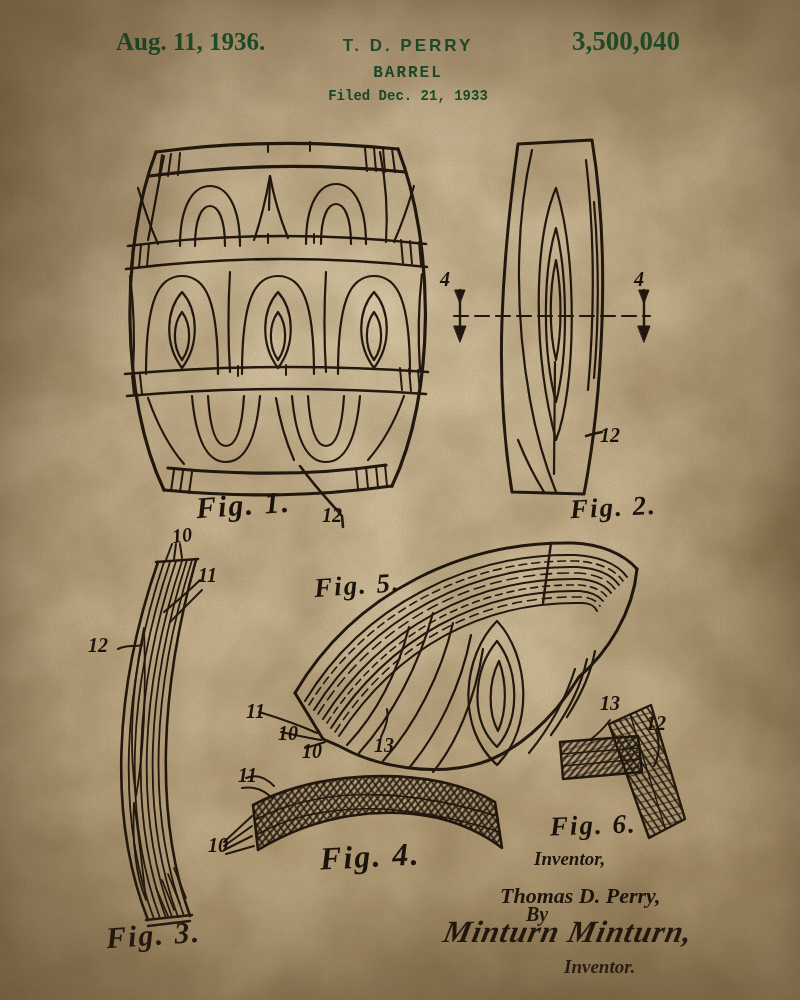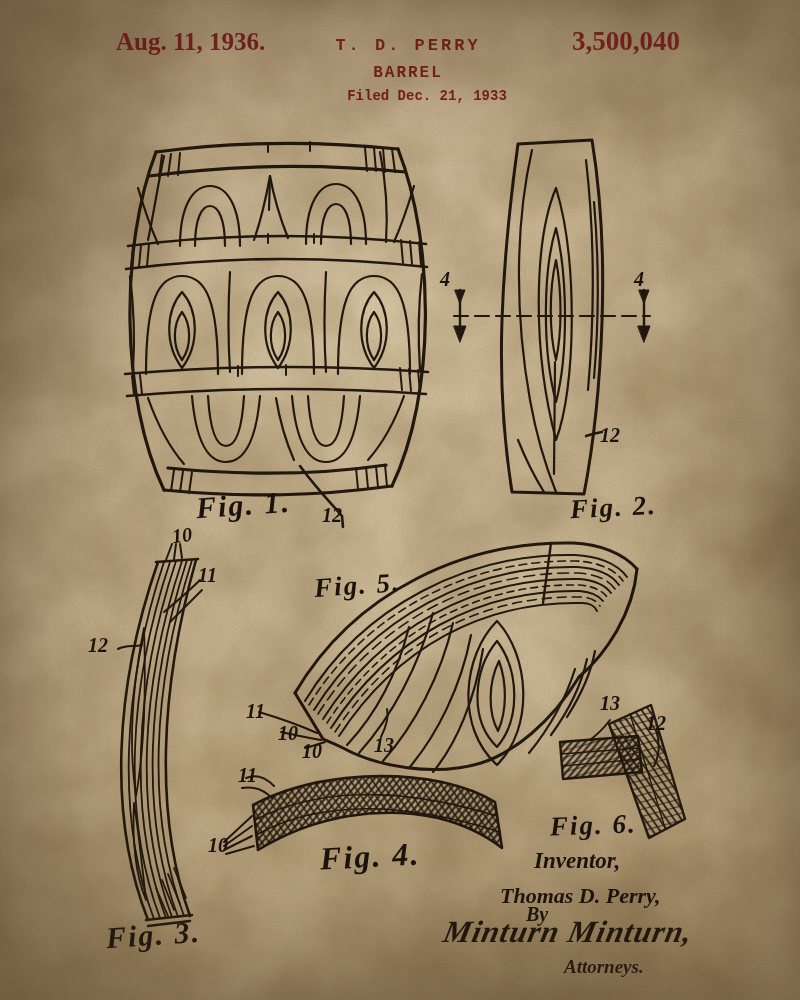--- a/index.html
+++ b/index.html
@@ -13,29 +13,29 @@
       radial-gradient(ellipse 520px 260px at 70% 100%, rgba(118,96,60,.45), transparent 70%),
       radial-gradient(ellipse 280px 420px at 101% 55%, rgba(122,99,62,.35), transparent 70%),
       radial-gradient(ellipse 480px 380px at 45% 30%, rgba(238,226,194,.5), transparent 65%),
       radial-gradient(ellipse 420px 300px at 60% 62%, rgba(235,224,192,.4), transparent 65%),
       linear-gradient(160deg, #bda887, #c8b491 45%, #b7a17c);
   }
   .vignette{position:absolute;inset:0;pointer-events:none;
     box-shadow:inset 0 0 140px 25px rgba(88,68,42,.45), inset 0 0 40px 6px rgba(88,68,42,.25);}
   .texlayer{position:absolute;inset:0;mix-blend-mode:multiply;pointer-events:none;}
   .inklayer{position:absolute;inset:0;}
-  .t{position:absolute;color:#7f1d1d;white-space:nowrap;}
+  .t{position:absolute;color:#14532d;white-space:nowrap;}
   .hdr-date{left:116px;top:28px;font-size:25px;font-weight:bold;}
   .hdr-num{left:572px;top:26px;font-size:27px;font-weight:bold;}
-  .hdr-name{left:408px;top:36px;transform:translateX(-50%);font-family:Liberation Mono, monospace;
+  .hdr-name{left:408px;top:36px;transform:translateX(-50%);font-family:Liberation Sans, sans-serif;
     font-size:17px;font-weight:bold;letter-spacing:3px;}
   .hdr-title{left:408px;top:64px;transform:translateX(-50%);font-family:"Liberation Mono",monospace;
     font-size:16px;font-weight:bold;letter-spacing:2px;}
   .hdr-filed{left:408px;top:88px;transform:translateX(-50%);font-family:"Liberation Mono",monospace;
-    font-size:14px;font-weight:bold;margin-left:19px;}
+    font-size:14px;font-weight:bold;}
   .figcap{font-style:italic;font-weight:bold;color:#1d140c;letter-spacing:2px;}
   .ref{font-style:italic;font-weight:bold;font-size:20px;color:#1d140c;}
   .sig{font-style:italic;color:#1d140c;}
 </style>
 </head>
 <body>
 
 <svg class="inklayer" width="800" height="1000" viewBox="0 0 800 1000">
   <defs>
     <pattern id="hA" patternUnits="userSpaceOnUse" width="5" height="5" patternTransform="rotate(40)">
@@ -295,25 +295,25 @@
 <div class="t ref" style="left:374px;top:734px">13</div>
 
 <div class="t figcap" style="left:320px;top:838px;font-size:32px;transform:rotate(-3deg)">Fig. 4.</div>
 <div class="t ref" style="left:238px;top:764px">11</div>
 <div class="t ref" style="left:208px;top:834px">10</div>
 
 <div class="t figcap" style="left:550px;top:810px;font-size:27px;transform:rotate(-2deg)">Fig. 6.</div>
 <div class="t ref" style="left:600px;top:692px">13</div>
 <div class="t ref" style="left:646px;top:712px">12</div>
 
-<div class="t sig" style="left:534px;top:848px;font-size:23px;font-weight:bold">Inventor,</div>
+<div class="t sig" style="left:534px;top:848px;font-size:19px;font-weight:bold">Inventor,</div>
 <div class="t sig" style="left:500px;top:883px;font-size:22px;font-weight:bold">Thomas D. Perry,</div>
 <div class="t sig" style="left:526px;top:903px;font-size:20px;font-weight:bold">By</div>
 <div class="t sig" style="left:444px;top:914px;font-size:31px;font-weight:bold;transform:skewX(-12deg);letter-spacing:1px">Minturn Minturn,</div>
-<div class="t sig" style="left:564px;top:956px;font-size:19px;font-weight:bold">Attorneys.</div>
+<div class="t sig" style="left:564px;top:956px;font-size:19px;font-weight:bold">Inventor.</div>
 
 <svg class="texlayer" width="800" height="1000">
   <defs>
     <filter id="stains" x="0" y="0" width="100%" height="100%">
       <feTurbulence type="fractalNoise" baseFrequency="0.012" numOctaves="4" seed="8"></feTurbulence>
       <feColorMatrix type="matrix" values="0 0 0 0 0.36  0 0 0 0 0.28  0 0 0 0 0.17  0.85 0 0 0 -0.22"></feColorMatrix>
     </filter>
     <filter id="grain" x="0" y="0" width="100%" height="100%">
       <feTurbulence type="fractalNoise" baseFrequency="0.55" numOctaves="2" seed="3"></feTurbulence>
       <feColorMatrix type="matrix" values="0 0 0 0 0.32  0 0 0 0 0.25  0 0 0 0 0.14  0.45 0 0 0 -0.04"></feColorMatrix>

